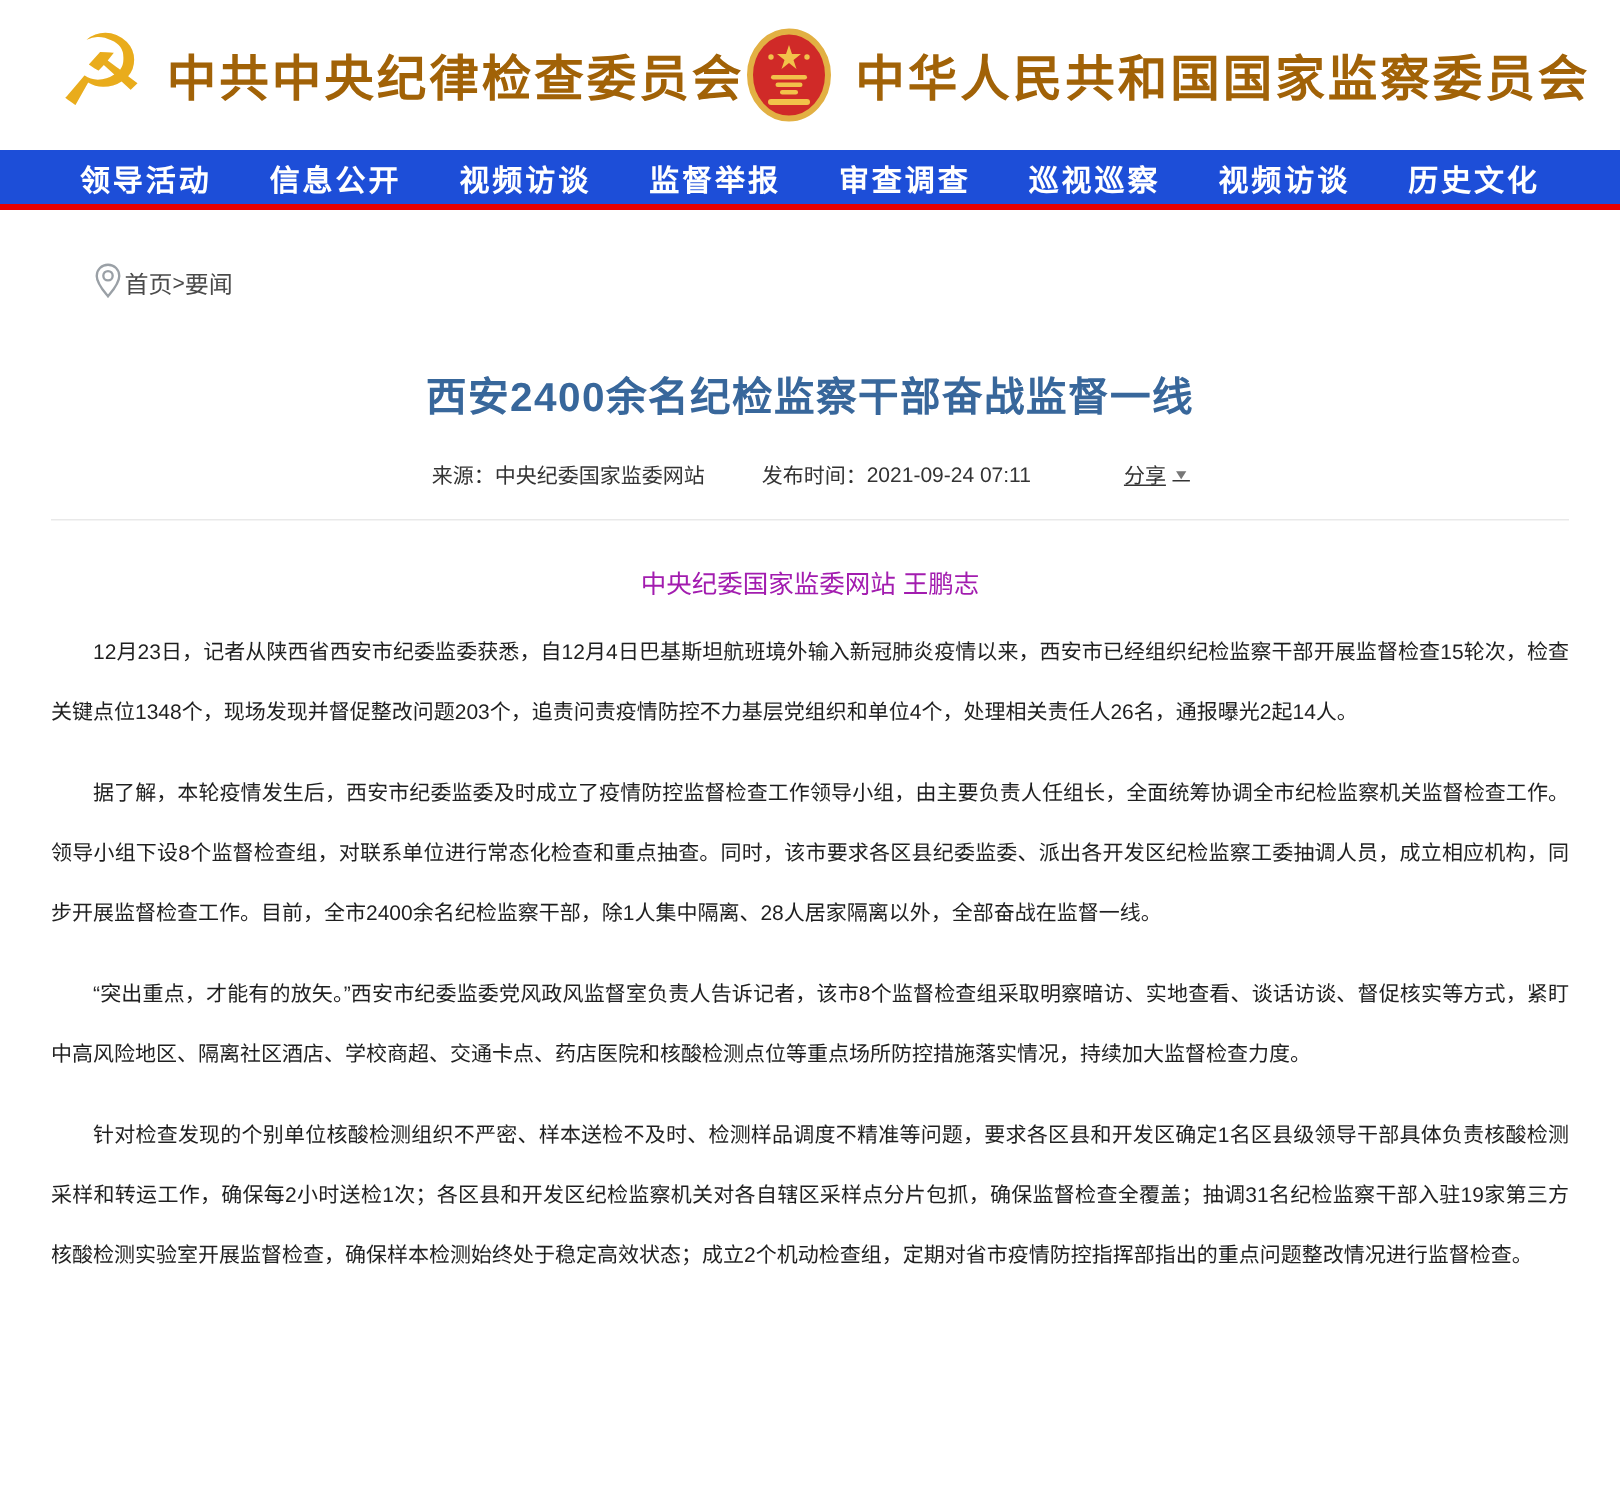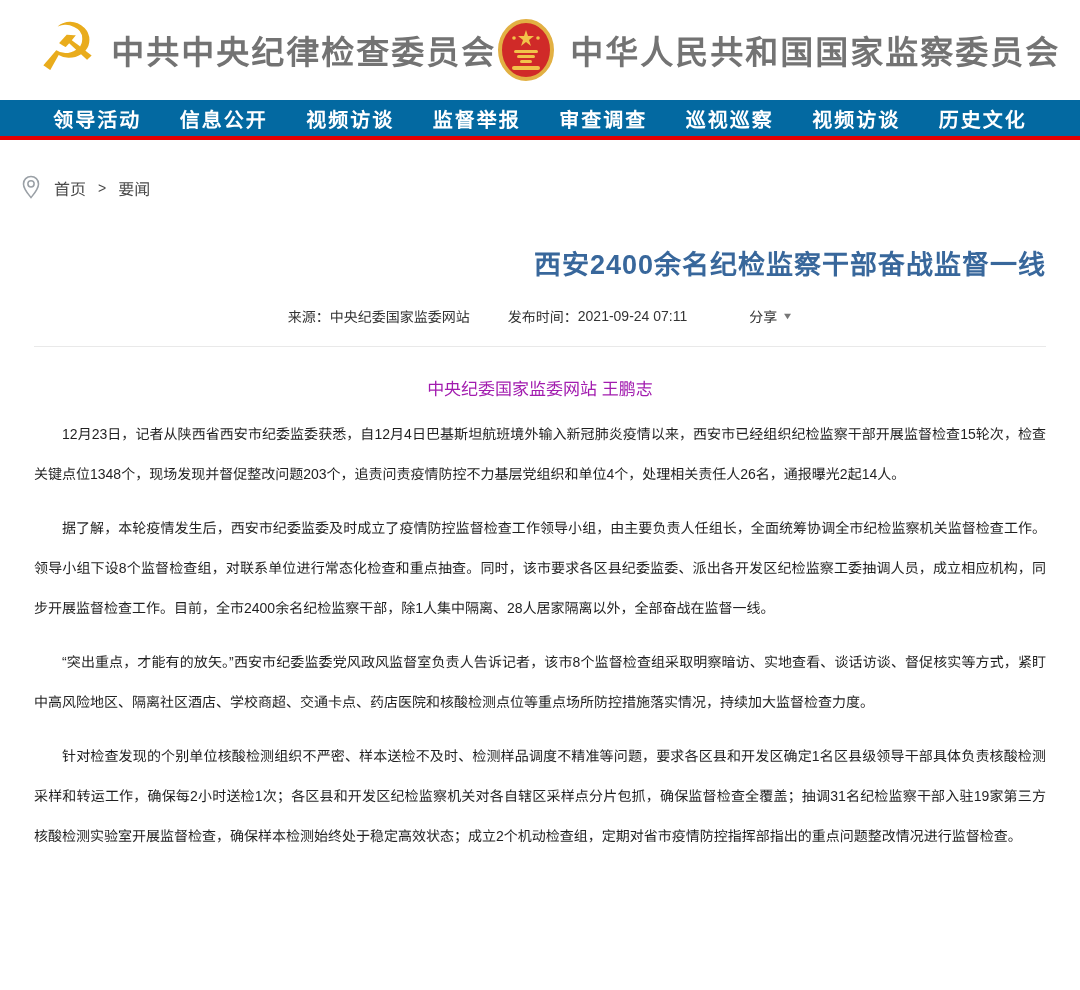--- a/index.html
+++ b/index.html
@@ -17,61 +17,61 @@
     padding: 0 36px 0 38px;
     background: #fff;
   }
   .brand { display: flex; align-items: center; gap: 14px; cursor: pointer; }
   .party-emblem {
     font-size: 66px; line-height: 1; color: #e9ac1c;
     font-family: "DejaVu Sans", sans-serif;
     transform: translateY(-2px);
   }
   .brand-text {
-    font-size: 33px; font-weight: bold; color: #737373;
+    font-size: 33px; font-weight: bold; color: #a16207;
     letter-spacing: 2px; white-space: nowrap;
   }
 
   
   .main-nav {
-    height: 40px; background: #0369a1;
+    height: 40px; background: #1d4ed8;
     border-bottom: 4px solid #e60000;
     display: flex; align-items: center; justify-content: space-around;
     padding: 0 34px;
   }
   .nav-item {
     color: #ffffff; font-size: 20px; font-weight: bold;
     letter-spacing: 2px; cursor: pointer; white-space: nowrap;
   }
 
   
   .breadcrumb {
-    display: flex; align-items: center; gap: 12px;
-    padding: 34px 0 0 20px;
+    display: flex; align-items: center; 
+    padding: 34px 0 0 61px;
     font-size: 16px; color: #4a4a4a;
   }
   .breadcrumb .crumb { cursor: pointer; }
   .breadcrumb .sep { color: #4a4a4a; font-size: 14px; }
   .pin-icon { display: inline-flex; }
 
   
   .article { width: 1012px; margin: 0 auto; }
   .article-title {
-    text-align: right; color: #38679b;
+    text-align: center; color: #38679b;
     font-size: 27px; font-weight: bold;
     margin: 42px 0 24px 0; letter-spacing: 1px;
   }
   .article-meta {
     display: flex; justify-content: center; align-items: center;
     font-size: 14px; color: #333;
     padding-bottom: 20px; border-bottom: 1px solid #e9e9e9;
   }
   .meta-group { display: flex; align-items: center; }
   .meta-gap-1 { margin-left: 38px; }
-  .meta-gap-2 { margin-left: 62px; cursor: pointer; }
+  .meta-gap-2 { margin-left: 62px; cursor: pointer; text-decoration: underline; }
   .meta-label { color: #333; }
   .meta-value { color: #333; }
   .share-caret {
     font-size: 9px; color: #777; margin-left: 6px;
     transform: scaleX(1.3); display: inline-block;
   }
   .article-byline {
     text-align: center; font-size: 17px; color: #a21caf;
     margin: 28px 0 14px 0;
   }

